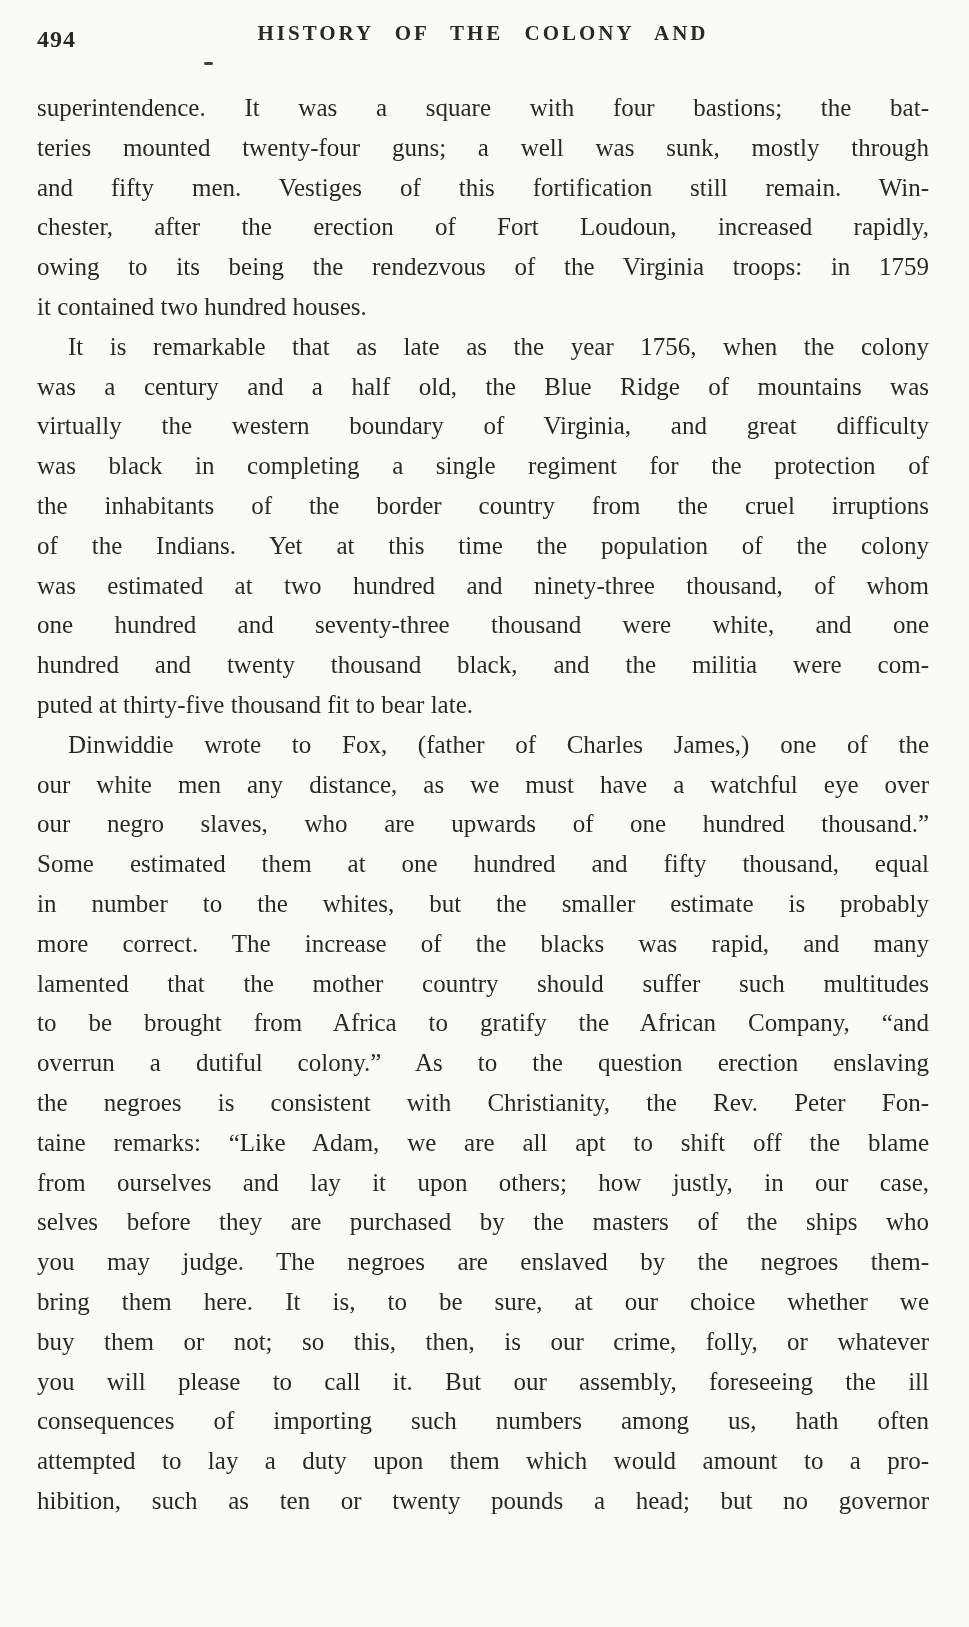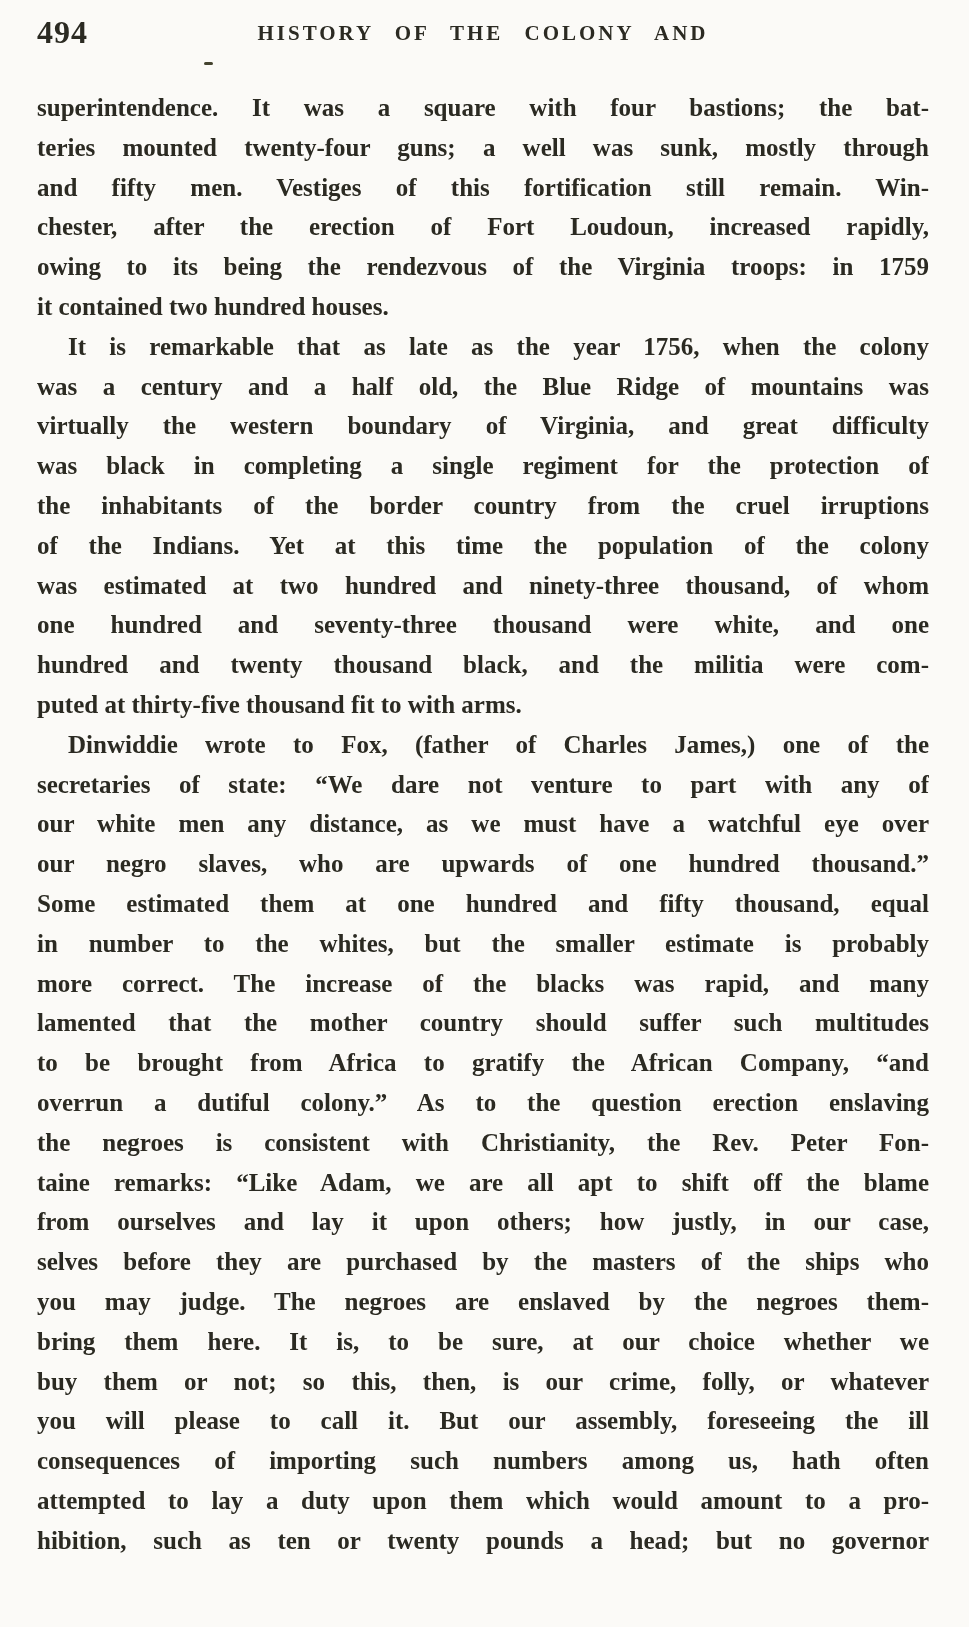--- a/index.html
+++ b/index.html
@@ -18,22 +18,22 @@
     padding: 14px 40px 0 37px;
     box-sizing: border-box;
   }
   .running-head {
     position: relative;
     height: 48px;
   }
   .page-number {
     position: absolute;
     left: 0;
-    top: 0;
-    font-size: 32px;
+    top: 12px;
+    font-size: 24px;
     font-weight: bold;
     letter-spacing: 1px;
   }
   .head-title {
     text-align: center;
     font-size: 21px;
     font-weight: bold;
     letter-spacing: 3px;
     word-spacing: 13px;
     padding-top: 7px;
@@ -52,21 +52,20 @@
     margin-top: 26px;
     font-size: 25px;
     line-height: 39.8px;
   }
   .paragraph { margin: 0; }
   .line {
     text-align: justify;
     text-align-last: justify;
     white-space: nowrap;
     overflow: hidden;
-    font-weight: bold;
   }
   .line.endline { text-align-last: left; }
   .line.indent { text-indent: 31px; }
 </style>
 </head>
 <body>
 
 <div class="page">
   <div class="running-head">
     <span class="page-number">494</span>
@@ -85,25 +84,24 @@
       <div class="paragraph">
         <div class="line indent">It is remarkable that as late as the year 1756, when the colony</div>
         <div class="line">was a century and a half old, the Blue Ridge of mountains was</div>
         <div class="line">virtually the western boundary of Virginia, and great difficulty</div>
         <div class="line">was black in completing a single regiment for the protection of</div>
         <div class="line">the inhabitants of the border country from the cruel irruptions</div>
         <div class="line">of the Indians.  Yet at this time the population of the colony</div>
         <div class="line">was estimated at two hundred and ninety-three thousand, of whom</div>
         <div class="line">one hundred and seventy-three thousand were white, and one</div>
         <div class="line">hundred and twenty thousand black, and the militia were com-</div>
-        <div class="line endline">puted at thirty-five thousand fit to with arms.</div>
+        <div class="line endline">puted at thirty-five thousand fit to bear late.</div>
       </div>
       <div class="paragraph">
         <div class="line indent">Dinwiddie wrote to Fox, (father of Charles James,) one of the</div>
-        <div class="line">secretaries of state: “We dare not venture to part with any of</div>
         <div class="line">our white men any distance, as we must have a watchful eye over</div>
         <div class="line">our negro slaves, who are upwards of one hundred thousand.”</div>
         <div class="line">Some estimated them at one hundred and fifty thousand, equal</div>
         <div class="line">in number to the whites, but the smaller estimate is probably</div>
         <div class="line">more correct.  The increase of the blacks was rapid, and many</div>
         <div class="line">lamented that the mother country should suffer such multitudes</div>
         <div class="line">to be brought from Africa to gratify the African Company, “and</div>
         <div class="line">overrun a dutiful colony.”  As to the question erection enslaving</div>
         <div class="line">the negroes is consistent with Christianity, the Rev. Peter Fon-</div>
         <div class="line">taine remarks: “Like Adam, we are all apt to shift off the blame</div>

